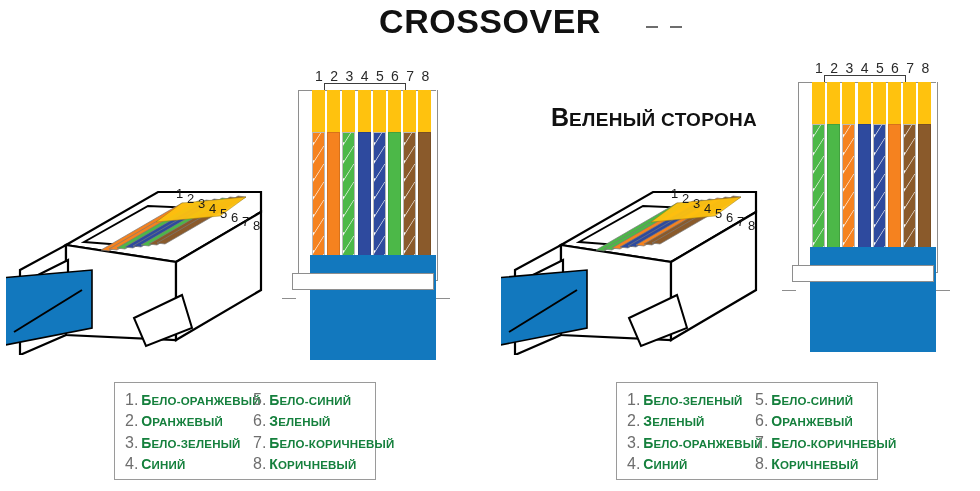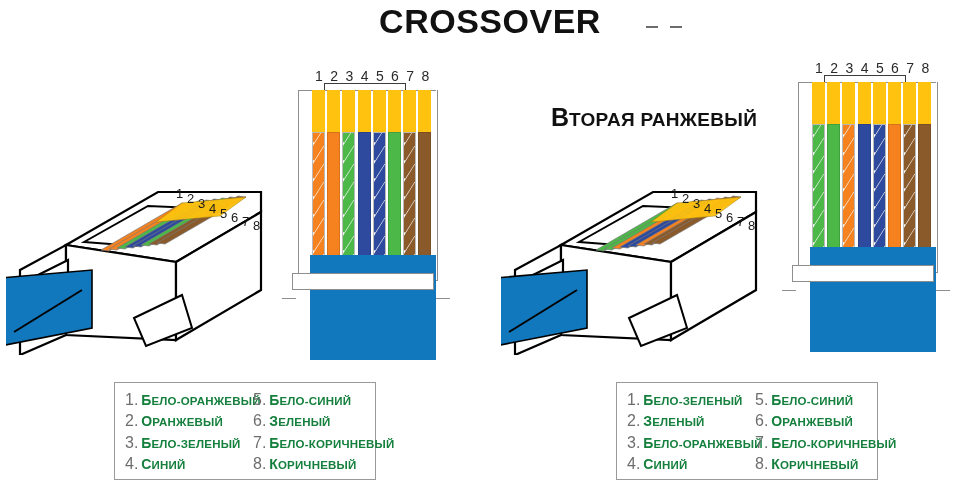--- a/index.html
+++ b/index.html
@@ -311,21 +311,21 @@
           <span class="legend-text" title="Бело-коричневый"><span class="lt-first">Б</span><span class="lt-rest">ЕЛО-КОРИЧНЕВЫЙ</span></span>
         </div>
         <div class="legend-item" style="grid-area: 4 / 2;">
           <span class="legend-num">8.</span>
           <span class="legend-text" title="Коричневый"><span class="lt-first">К</span><span class="lt-rest">ОРИЧНЕВЫЙ</span></span>
         </div>
       </div>
   </div>
 
   <div class="side-caption" id="caption-right">
-    <span class="cap-first">В</span><span class="cap-rest">ТОРАЯ РАНЖЕВЫЙ</span>
+    <span class="cap-first">В</span><span class="cap-rest">ЕЛЕНЫЙ СТОРОНА</span>
   </div>
 
   <div class="iso" id="iso-right">
     <svg width="260" height="205" viewBox="0 0 260 205">
       <path d="M60,95 L152,42 L255,42 L255,62 L170,112 Z" fill="#ffffff" stroke="#000" stroke-width="2.2"></path>
       <path d="M14,120 L60,95 L60,185 L14,205 Z" fill="#ffffff" stroke="#000" stroke-width="2.2"></path>
       <path d="M60,95 L170,112 L170,190 L60,185 Z" fill="#ffffff" stroke="#000" stroke-width="2.2"></path>
       <path d="M170,112 L255,62 L255,140 L170,190 Z" fill="#ffffff" stroke="#000" stroke-width="2.2"></path>
       <path d="M78,92 L142,56 L190,58 L130,96 Z" fill="#ffffff" stroke="#000" stroke-width="2"></path>
       <path d="M26,128 L62,110 L62,170 L26,188 Z" fill="#ffffff" stroke="#000" stroke-width="2.2"></path>

